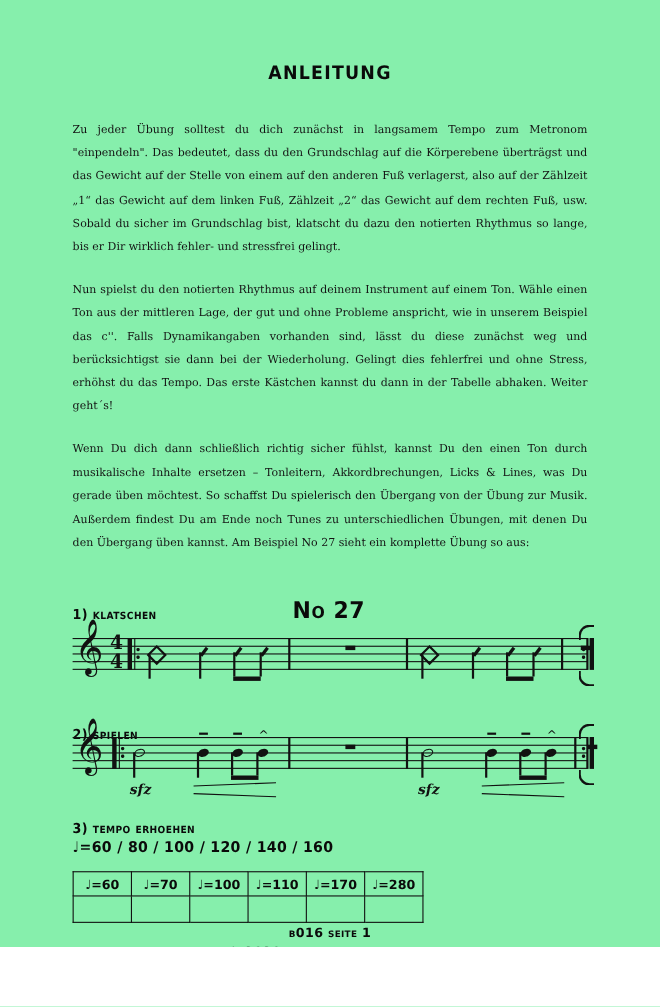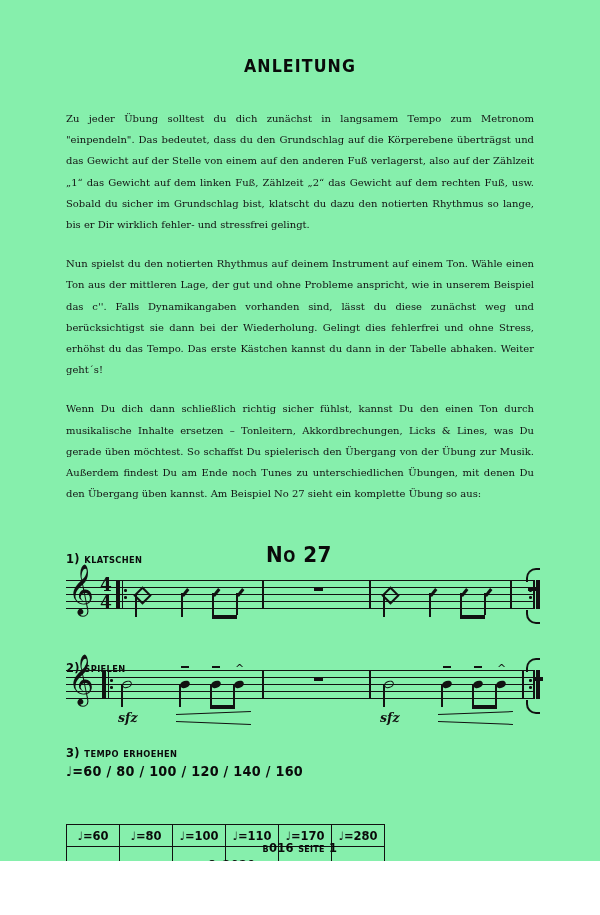--- a/index.html
+++ b/index.html
@@ -294,21 +294,20 @@
     color: #0a0a0a;
     transform: scaleX(0.95);
     transform-origin: left center;
     white-space: nowrap;
   }
   .tempo-table {
     position: absolute;
     left: 66px;
     top: 792px;
     border-collapse: collapse;
-    margin-top: 32px;
   }
   .tempo-table td {
     width: 52px;
     height: 21px;
     border: 1.3px solid #111111;
     text-align: center;
     vertical-align: middle;
     font-family: "DejaVu Sans", sans-serif;
     font-weight: bold;
     font-size: 11.5px;
@@ -500,21 +499,21 @@
     <div class="hook" style="right:-6px; top:30px; transform:scaleY(-1);"></div>
   </div>
 
   <div class="sec-label hand" id="label-tempo">3) Tempo erhoehen</div>
   <div class="tempo-line">♩=60 / 80 / 100 / 120 / 140 / 160</div>
 
   <table class="tempo-table">
     <tbody>
         <tr>
       <td>♩=60</td>
-      <td>♩=80</td>
+      <td>♩=70</td>
       <td>♩=100</td>
       <td>♩=110</td>
       <td>♩=170</td>
       <td>♩=280</td>
     </tr>
     <tr>
       <td class="blank"></td>
       <td class="blank"></td>
       <td class="blank"></td>
       <td class="blank"></td>

